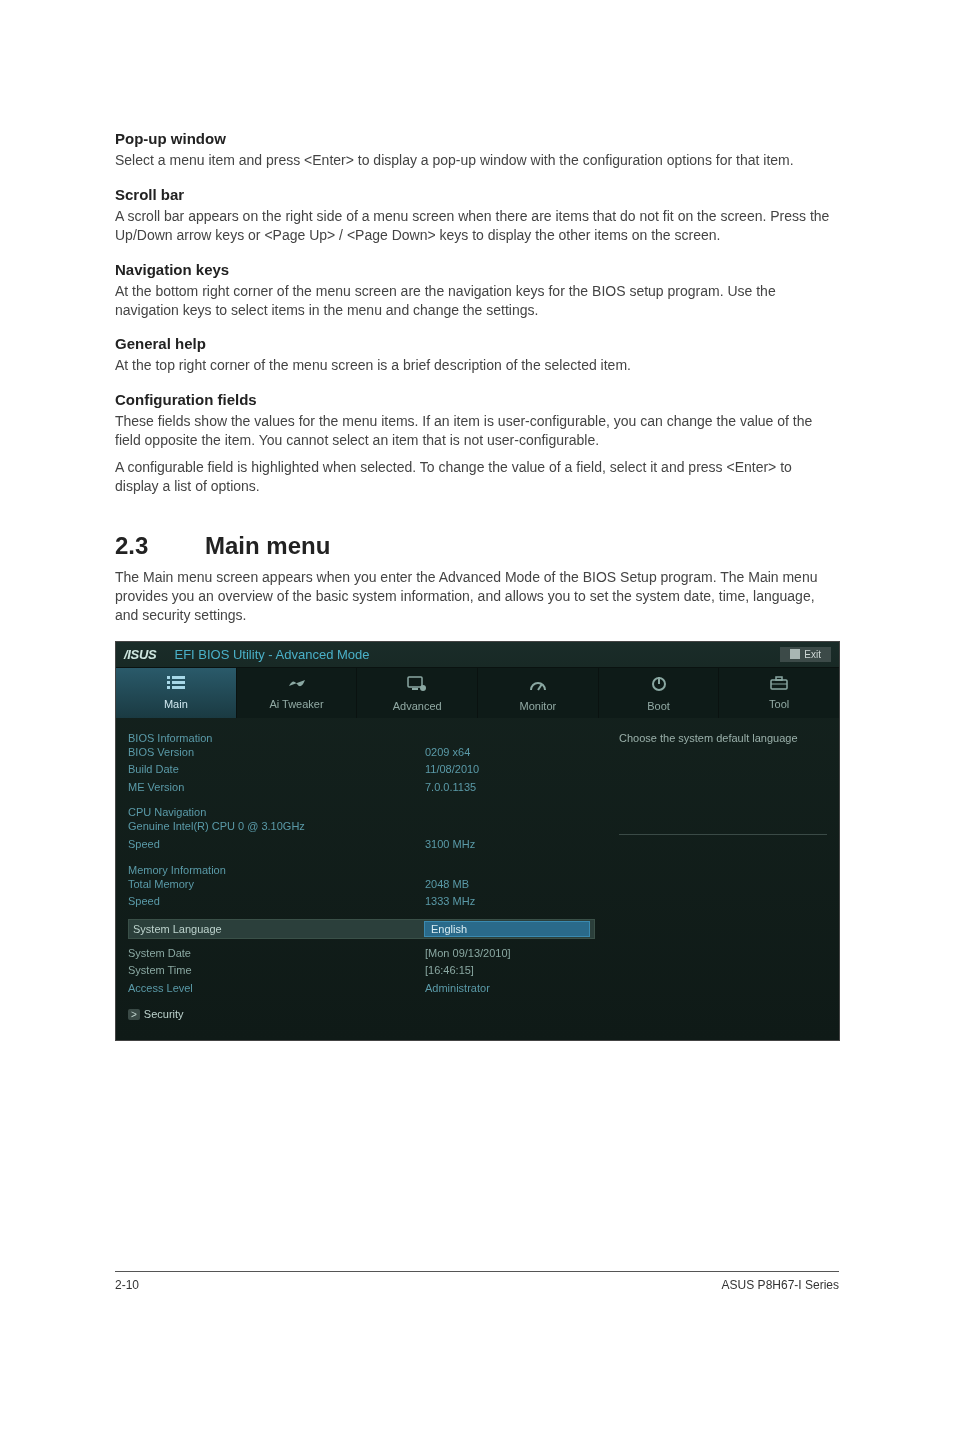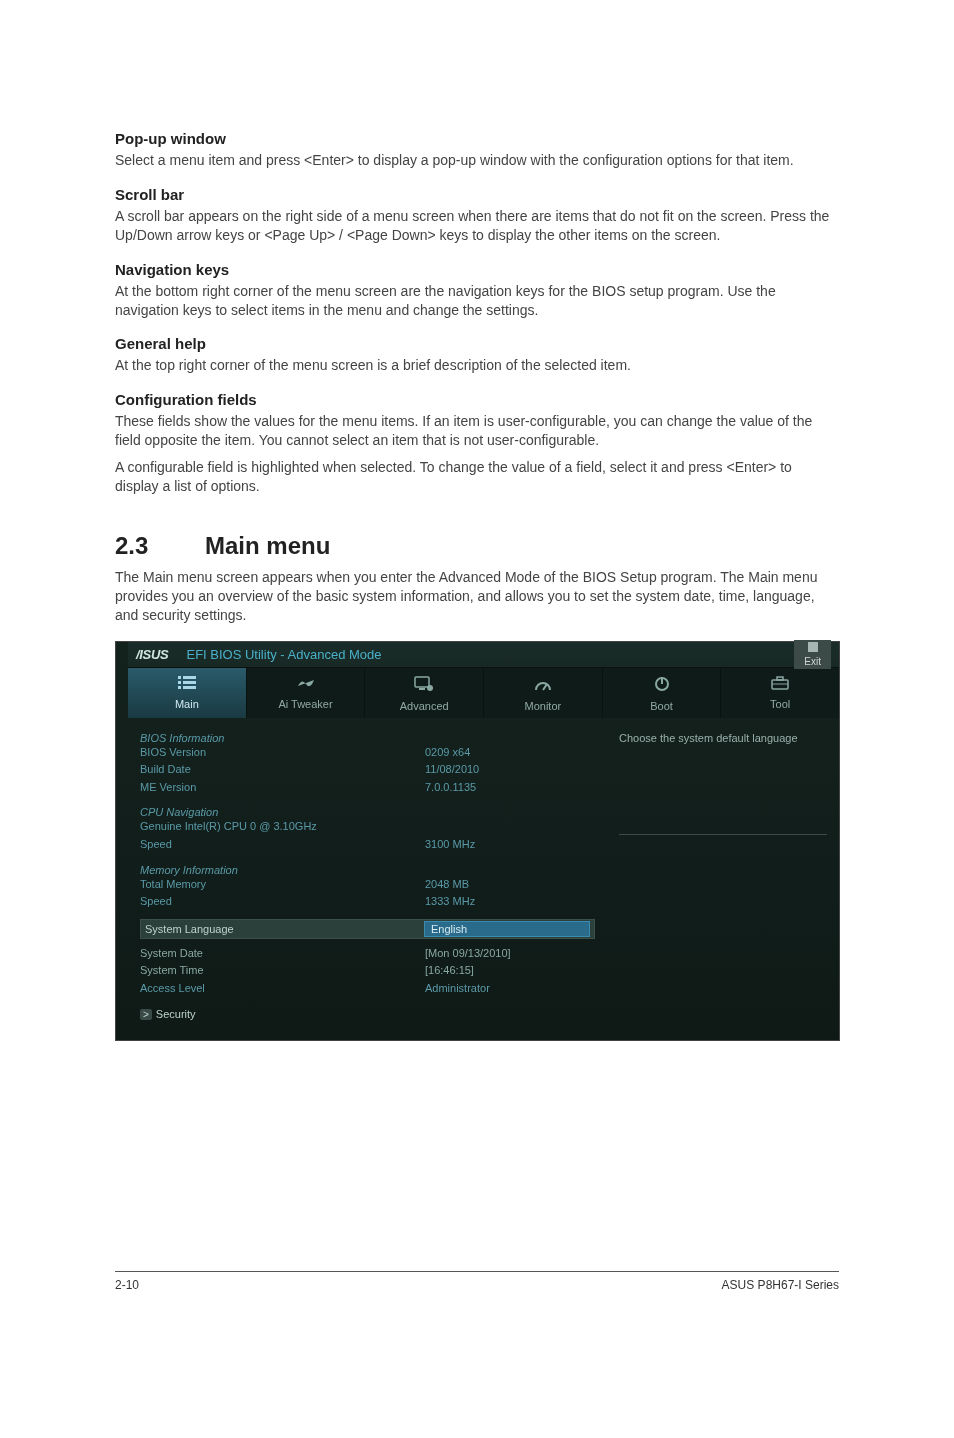--- a/index.html
+++ b/index.html
@@ -40,21 +40,20 @@
 
   
   .bios {
     width: 725px;
     background: linear-gradient(#14221e, #0f1a17);
     border: 1px solid #444;
     margin-top: 14px;
     font-family: Arial, sans-serif;
     font-size: 11px;
     color: #9db8b0;
-    padding-left: 12px;
   }
   .bios-header {
     display: flex;
     align-items: center;
     background: linear-gradient(#1a2c29, #182925);
     height: 26px;
     padding: 0 8px;
     border-bottom: 1px solid #0a1210;
   }
   .bios-logo {
@@ -72,21 +71,20 @@
   }
   .bios-exit {
     margin-left: auto;
     background: #3c4a48;
     padding: 2px 10px;
     font-size: 10px;
     color: #cfd8d6;
     display: flex;
     align-items: center;
     gap: 4px;
-    flex-direction: column;
   }
   .exit-icon {
     width: 10px; height: 10px;
     background: #a8b6b3;
     display: inline-block;
   }
 
   .bios-tabs {
     display: flex;
     background: #0e1b18;
@@ -147,21 +145,20 @@
   }
   .info-value {
     width: 170px;
     color: #5a9aa8;
     text-align: left;
   }
   .group-title {
     color: #5a9aa8;
     margin-top: 10px;
     font-size: 11px;
-    font-style: italic;
   }
   .group-title.first { margin-top: 0; }
 
   .lang-row {
     display: flex;
     align-items: center;
     background: #2b3f3b;
     padding: 1px 4px;
     margin: 8px 0 6px 0;
     border: 1px solid #3a5048;

